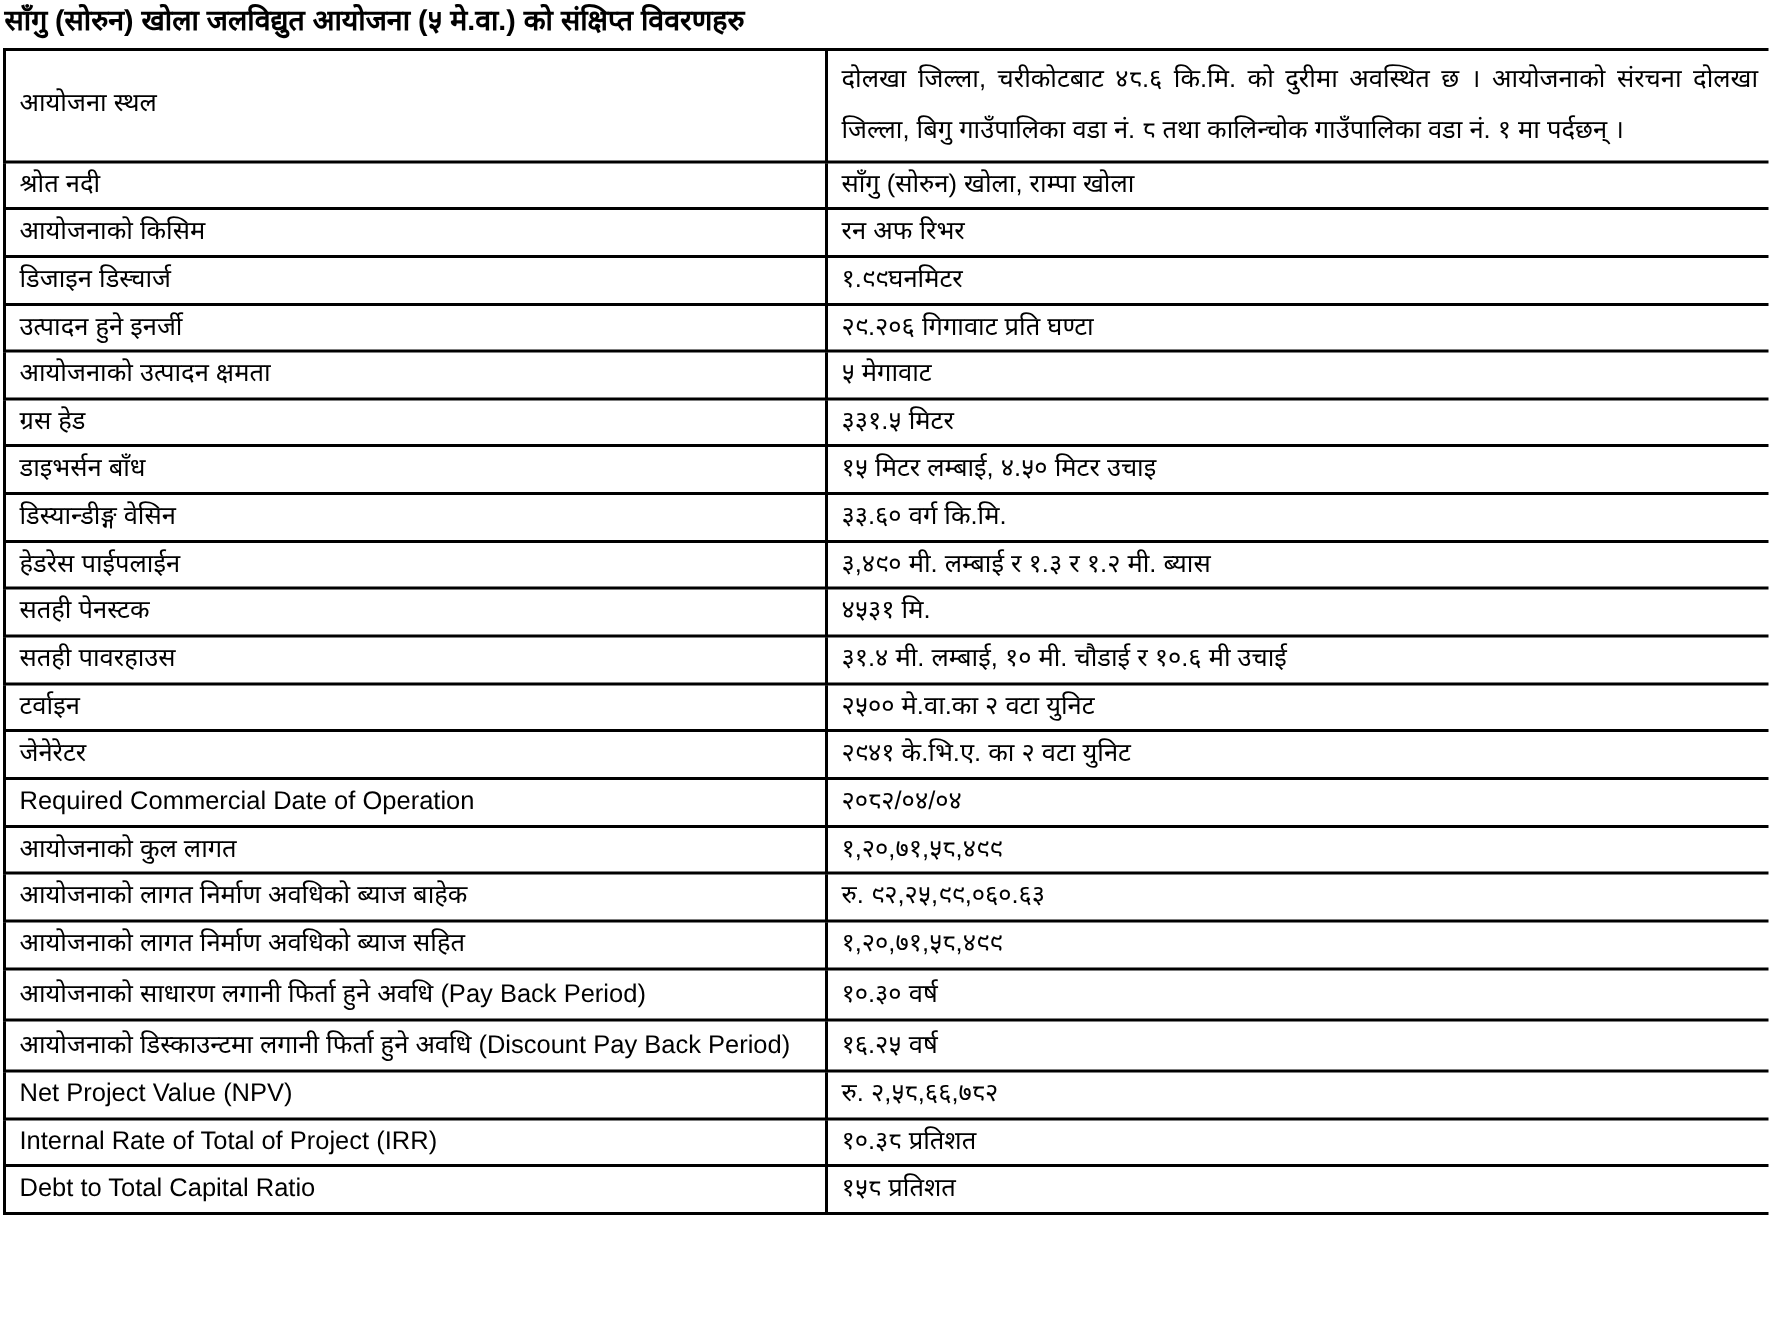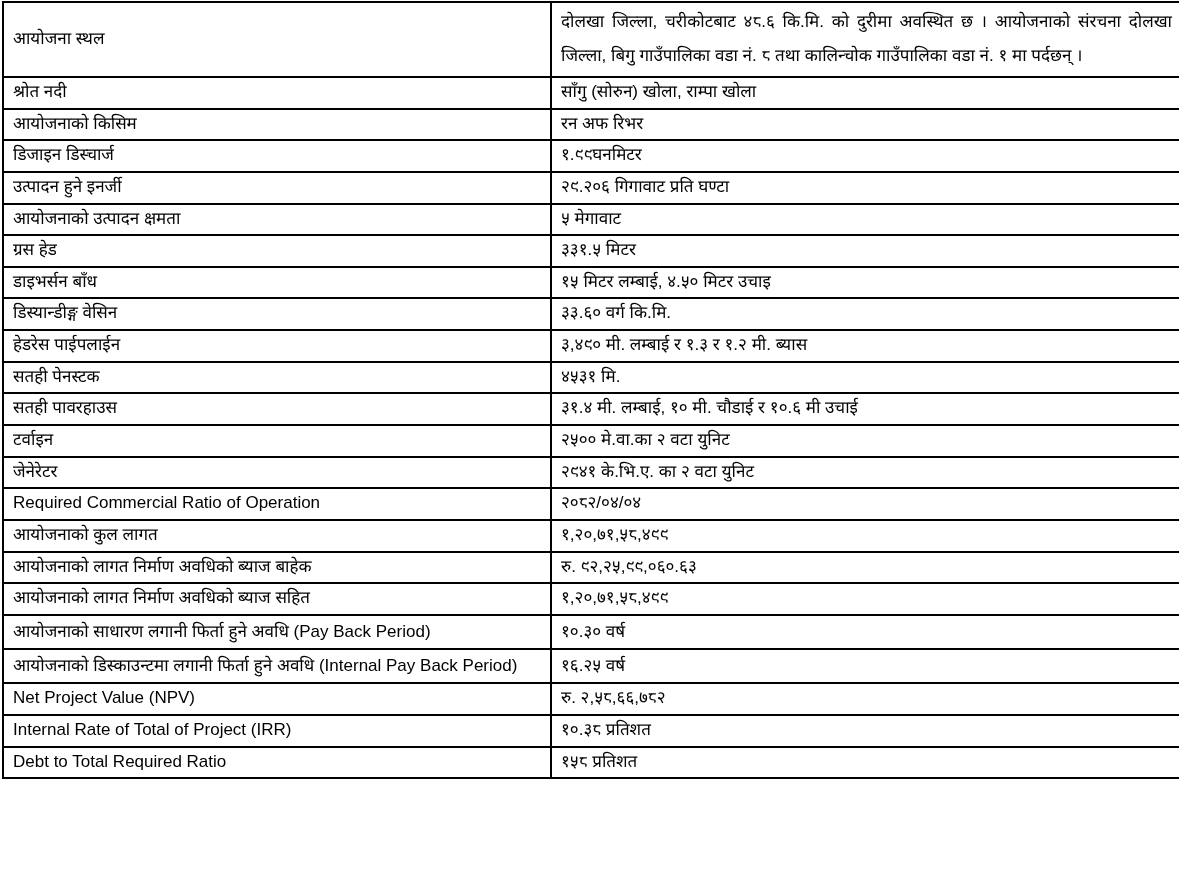--- a/index.html
+++ b/index.html
@@ -37,20 +37,21 @@
   }
   td.label-cell { width: 528px; }
   td.value-cell { width: 611px; }
   tr.row-tall td.value-cell { line-height: 2.0; }
   tr.row-2line td { line-height: 1.6; }
 </style>
 </head>
 <body>
 
 <div class="page">
+  <div class="doc-title">साँगु (सोरुन) खोला जलविद्युत आयोजना (५ मे.वा.) को संक्षिप्त विवरणहरु</div>
 
   <table class="summary-table">
     <tbody>
         <tr class="row-tall">
           <td class="label-cell">आयोजना स्थल</td>
           <td class="value-cell">दोलखा जिल्ला, चरीकोटबाट ४८.६ कि.मि. को दुरीमा अवस्थित छ । आयोजनाको संरचना दोलखा जिल्ला, बिगु गाउँपालिका वडा नं. ८ तथा कालिन्चोक गाउँपालिका वडा नं. १ मा पर्दछन् ।</td>
         </tr>
         <tr>
           <td class="label-cell">श्रोत नदी</td>
           <td class="value-cell">साँगु (सोरुन) खोला, राम्पा खोला</td>
@@ -97,50 +98,50 @@
         </tr>
         <tr>
           <td class="label-cell">टर्वाइन</td>
           <td class="value-cell">२५०० मे.वा.का २ वटा युनिट</td>
         </tr>
         <tr>
           <td class="label-cell">जेनेरेटर</td>
           <td class="value-cell">२९४१ के.भि.ए. का २ वटा युनिट</td>
         </tr>
         <tr>
-          <td class="label-cell">Required Commercial Ratio of Operation</td>
+          <td class="label-cell">Required Commercial Date of Operation</td>
           <td class="value-cell">२०८२/०४/०४</td>
         </tr>
         <tr>
           <td class="label-cell">आयोजनाको कुल लागत</td>
           <td class="value-cell">१,२०,७१,५८,४९९</td>
         </tr>
         <tr>
           <td class="label-cell">आयोजनाको लागत निर्माण अवधिको ब्याज बाहेक</td>
           <td class="value-cell">रु. ९२,२५,९९,०६०.६३</td>
         </tr>
         <tr>
           <td class="label-cell">आयोजनाको लागत निर्माण अवधिको ब्याज सहित</td>
           <td class="value-cell">१,२०,७१,५८,४९९</td>
         </tr>
         <tr class="row-2line">
           <td class="label-cell">आयोजनाको साधारण लगानी फिर्ता हुने अवधि (Pay Back Period)</td>
           <td class="value-cell">१०.३० वर्ष</td>
         </tr>
         <tr class="row-2line">
-          <td class="label-cell">आयोजनाको डिस्काउन्टमा लगानी फिर्ता हुने अवधि (Internal Pay Back Period)</td>
+          <td class="label-cell">आयोजनाको डिस्काउन्टमा लगानी फिर्ता हुने अवधि (Discount Pay Back Period)</td>
           <td class="value-cell">१६.२५ वर्ष</td>
         </tr>
         <tr>
           <td class="label-cell">Net Project Value (NPV)</td>
           <td class="value-cell">रु. २,५८,६६,७८२</td>
         </tr>
         <tr>
           <td class="label-cell">Internal Rate of Total of Project (IRR)</td>
           <td class="value-cell">१०.३८ प्रतिशत</td>
         </tr>
         <tr>
-          <td class="label-cell">Debt to Total Required Ratio</td>
+          <td class="label-cell">Debt to Total Capital Ratio</td>
           <td class="value-cell">१५८ प्रतिशत</td>
         </tr>
       </tbody>
   </table>
 </div>
 
 </body></html>

